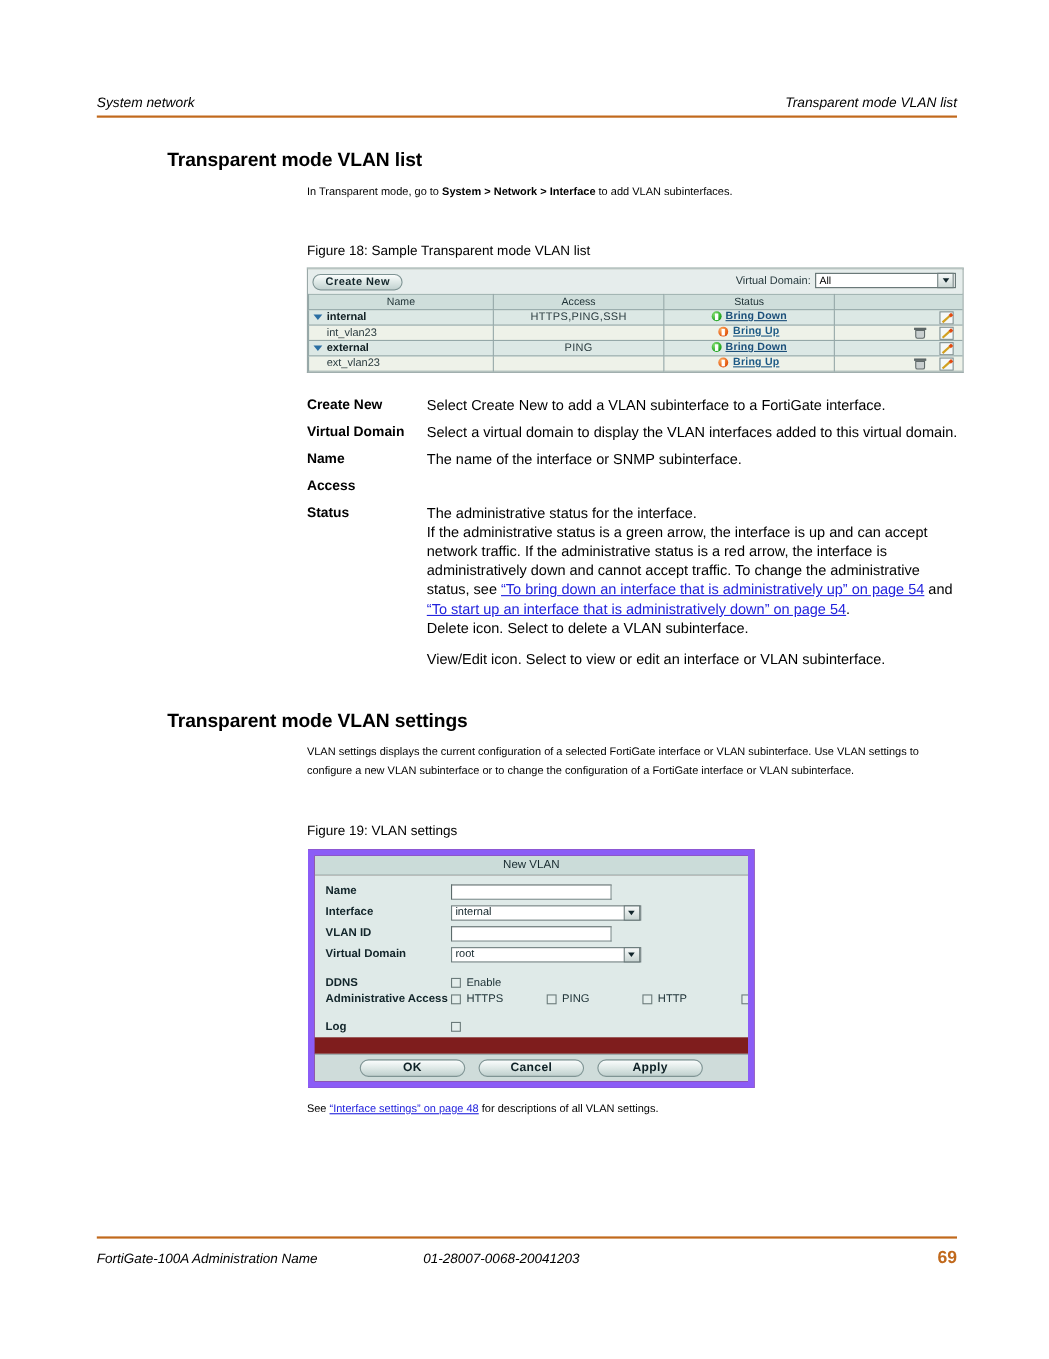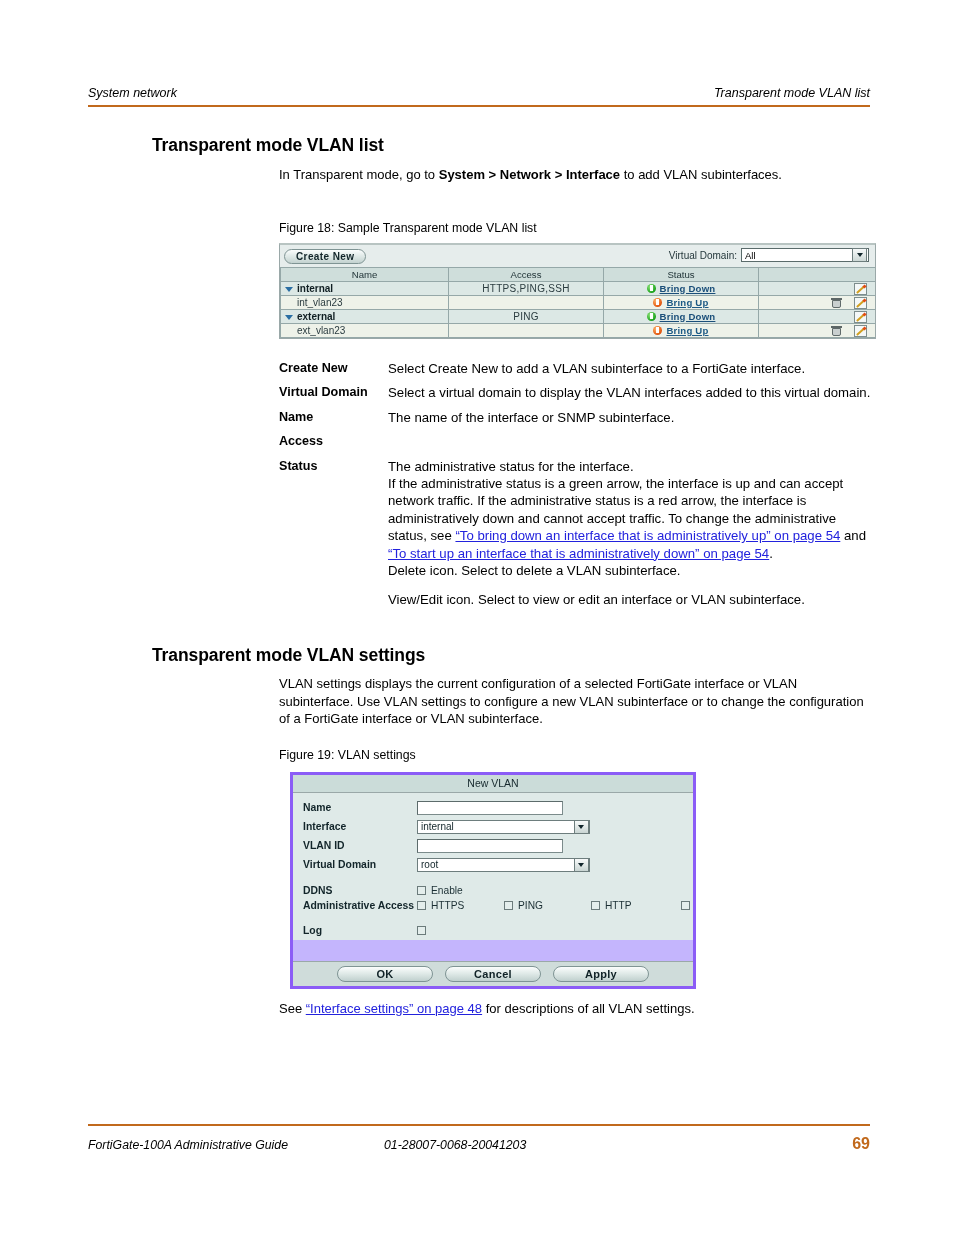--- a/index.html
+++ b/index.html
@@ -52,21 +52,21 @@
     letter-spacing: -0.1px;
     color: #000;
   }
   #h-vlan-list { top: 135px; }
   #h-vlan-settings { top: 645px; }
 
   
   .body-col {
     position: absolute;
     left: 279px;
-    font-size: 13px;
+    font-size: 10px;
     line-height: 17.5px;
     color: #000;
   }
   .fig-caption {
     position: absolute;
     left: 279px;
     font-size: 12.3px;
     font-weight: normal;
     color: #000;
   }
@@ -275,24 +275,24 @@
     position: absolute;
     left: 8.2px; top: 1.5px;
     width: 3px; height: 3px;
     background: #e24b12;
     transform: rotate(-42deg);
   }
 
   
   .fig19 {
     position: absolute;
-    left: 290px; top: 772px;
+    left: 280px; top: 772px;
     width: 406px; height: 217px;
-    background: #c4b5fd;
-    border: 3px solid #8b5cf6;
+    background: #7f1d1d;
+    border: 6px solid #8b5cf6;
     box-sizing: border-box;
     font-size: 10.5px;
     color: #13262b;
     overflow: hidden;
   }
   .fig19 .titlebar {
     height: 17px;
     line-height: 17px;
     text-align: center;
     background: #cbdcd9;
@@ -689,18 +689,18 @@
       <div class="dlgbtn">Apply</div>
     </div>
   </div>
 
   <div class="body-col" style="top:1000px; width:585px;">
     <span>See </span><a class="link" href="#">“Interface settings” on page 48</a><span> for descriptions of all VLAN settings.</span>
   </div>
 
   <div class="rule-bot"></div>
   <div class="footer">
-    <span class="guide">FortiGate-100A Administrative Guide</span>
+    <span class="guide">FortiGate-100A Administration Name</span>
     <span class="docid">01-28007-0068-20041203</span>
     <span class="pageno">69</span>
   </div>
 
 </div>
 
 </body></html>

